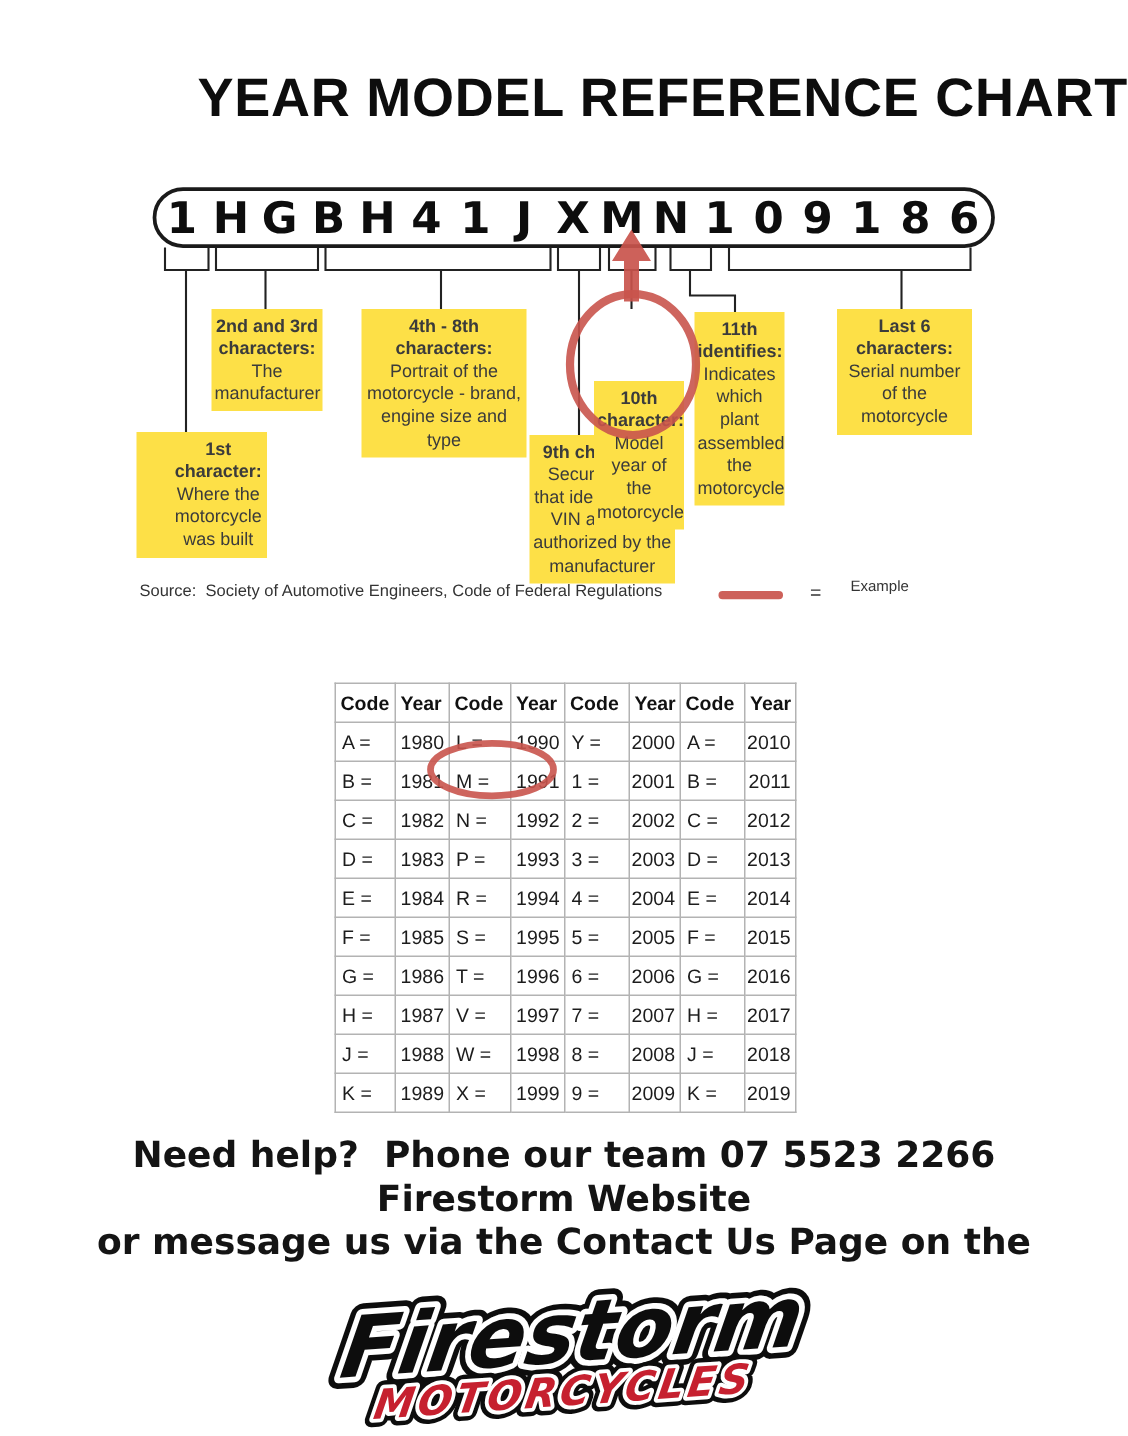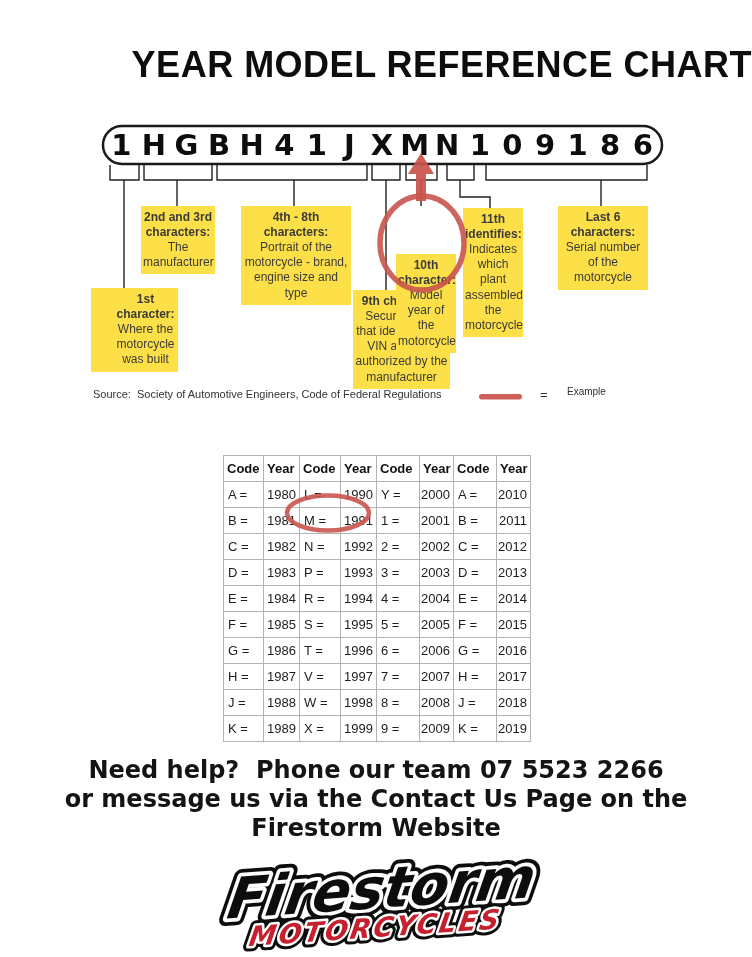--- a/index.html
+++ b/index.html
@@ -259,22 +259,22 @@
           <td class="cd">9 =</td>
           <td class="yr">2009</td>
           <td class="cd">K =</td>
           <td class="yr">2019</td>
         </tr>
       </tbody>
   </table>
 
   <div id="help" class="abs">
     <div class="help-line">Need help?  Phone our team 07 5523 2266</div>
+    <div class="help-line">Firestorm Website</div>
     <div class="help-line">or message us via the Contact Us Page on the</div>
-    <div class="help-line">Firestorm Website</div>
   </div>
 
   <svg id="logo-svg" class="abs" width="420" height="105" viewBox="0 0 420 105">
     <g transform="rotate(-4 210 55)">
       <g transform="translate(16 0) skewX(-13)">
         <text class="logo-txt" x="210" y="58" font-size="56" text-anchor="middle" fill="none" stroke="#0d0d0d" stroke-width="15" stroke-linejoin="round">Firestorm</text>
         <text class="logo-txt" x="210" y="58" font-size="56" text-anchor="middle" fill="none" stroke="#ffffff" stroke-width="7.5" stroke-linejoin="round">Firestorm</text>
         <text class="logo-txt" x="210" y="58" font-size="56" text-anchor="middle" fill="#0d0d0d">Firestorm</text>
         <text class="logo-txt" x="210" y="87" font-size="27" text-anchor="middle" letter-spacing="2.5" fill="none" stroke="#0d0d0d" stroke-width="11" stroke-linejoin="round">MOTORCYCLES</text>
         <text class="logo-txt" x="210" y="87" font-size="27" text-anchor="middle" letter-spacing="2.5" fill="none" stroke="#ffffff" stroke-width="5" stroke-linejoin="round">MOTORCYCLES</text>

